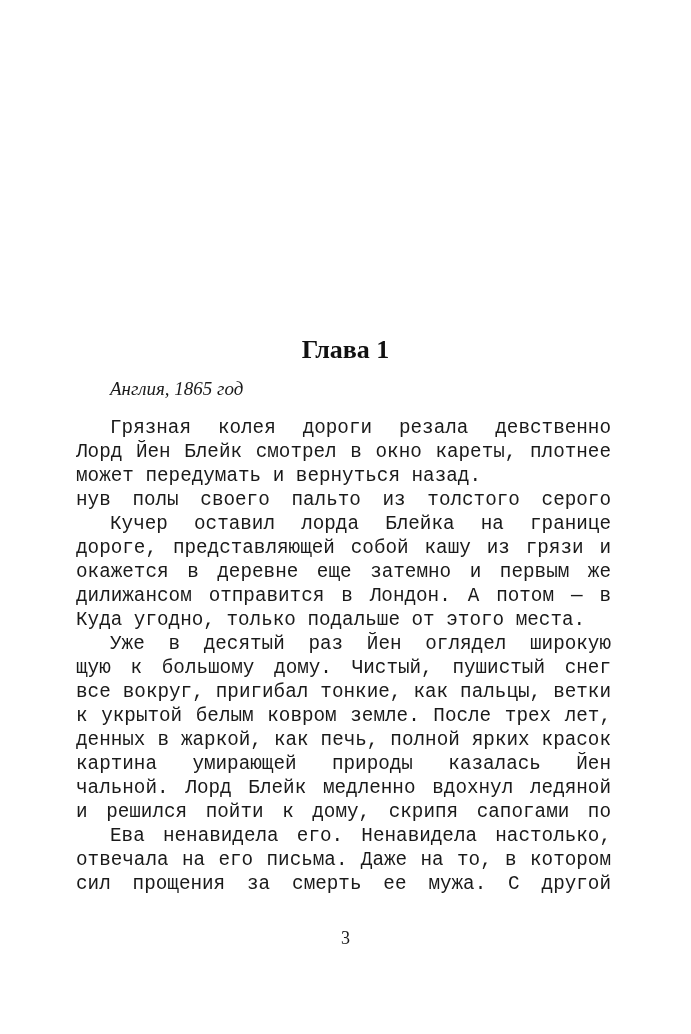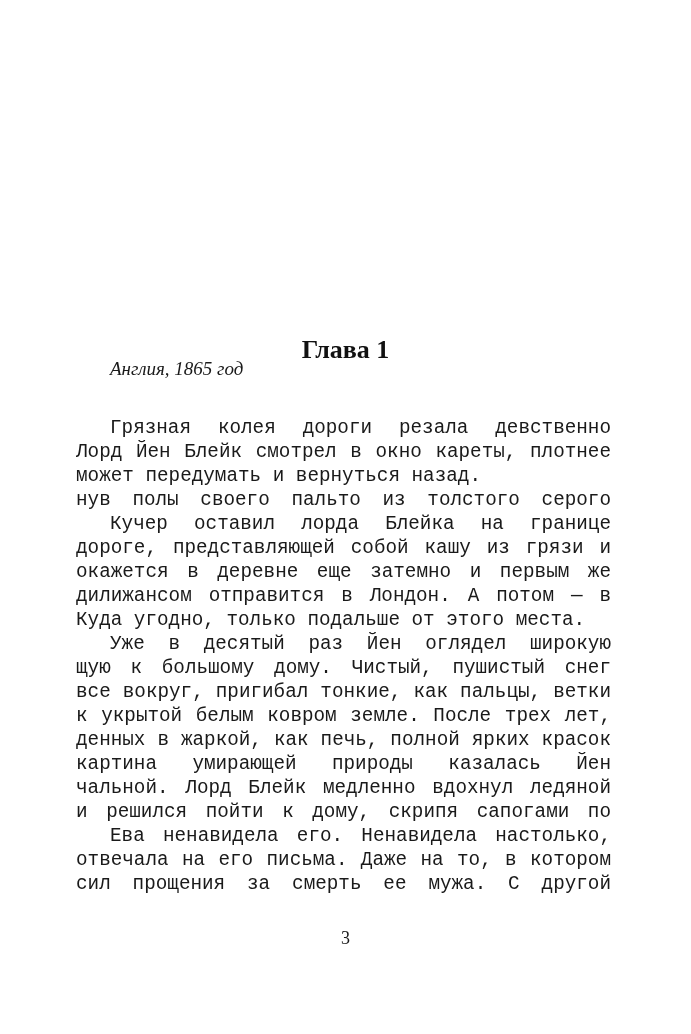--- a/index.html
+++ b/index.html
@@ -1,21 +1,21 @@
 <!DOCTYPE html>
 <html><head>
 <meta charset="utf-8">
 <style>
   html, body { margin:0; padding:0; background:#ffffff; }
   body { width:691px; height:1034px; position:relative; overflow:hidden;
          font-family:"Liberation Serif","DejaVu Serif",serif; color:#1a1a1a; }
   .page { position:absolute; left:0; top:0; width:691px; height:1034px; }
   .chapter-title { position:absolute; left:0; width:691px; top:334px; text-align:center;
          font-weight:bold; font-size:26px; line-height:32px; color:#111; }
-  .location { position:absolute; left:110px; top:357px; font-style:italic; font-size:19px; line-height:24px; }
+  .location { position:absolute; left:110px; top:377px; font-style:italic; font-size:19px; line-height:24px; }
   .body-text { position:absolute; left:76px; top:416px; width:535px; font-size:19.3px; }
   .line { display:block; height:24px; line-height:24px; text-align:justify; text-align-last:justify; white-space:nowrap; }
   .line.justify { white-space:normal; overflow:hidden;font-family:Liberation Mono, monospace; }
   .line.last { text-align-last:left; }
   .line.indent { padding-left:34px; }
   .page-number { position:absolute; left:0; width:691px; top:927px; text-align:center; font-size:18px; line-height:22px; }
 </style>
 </head>
 <body>
 

